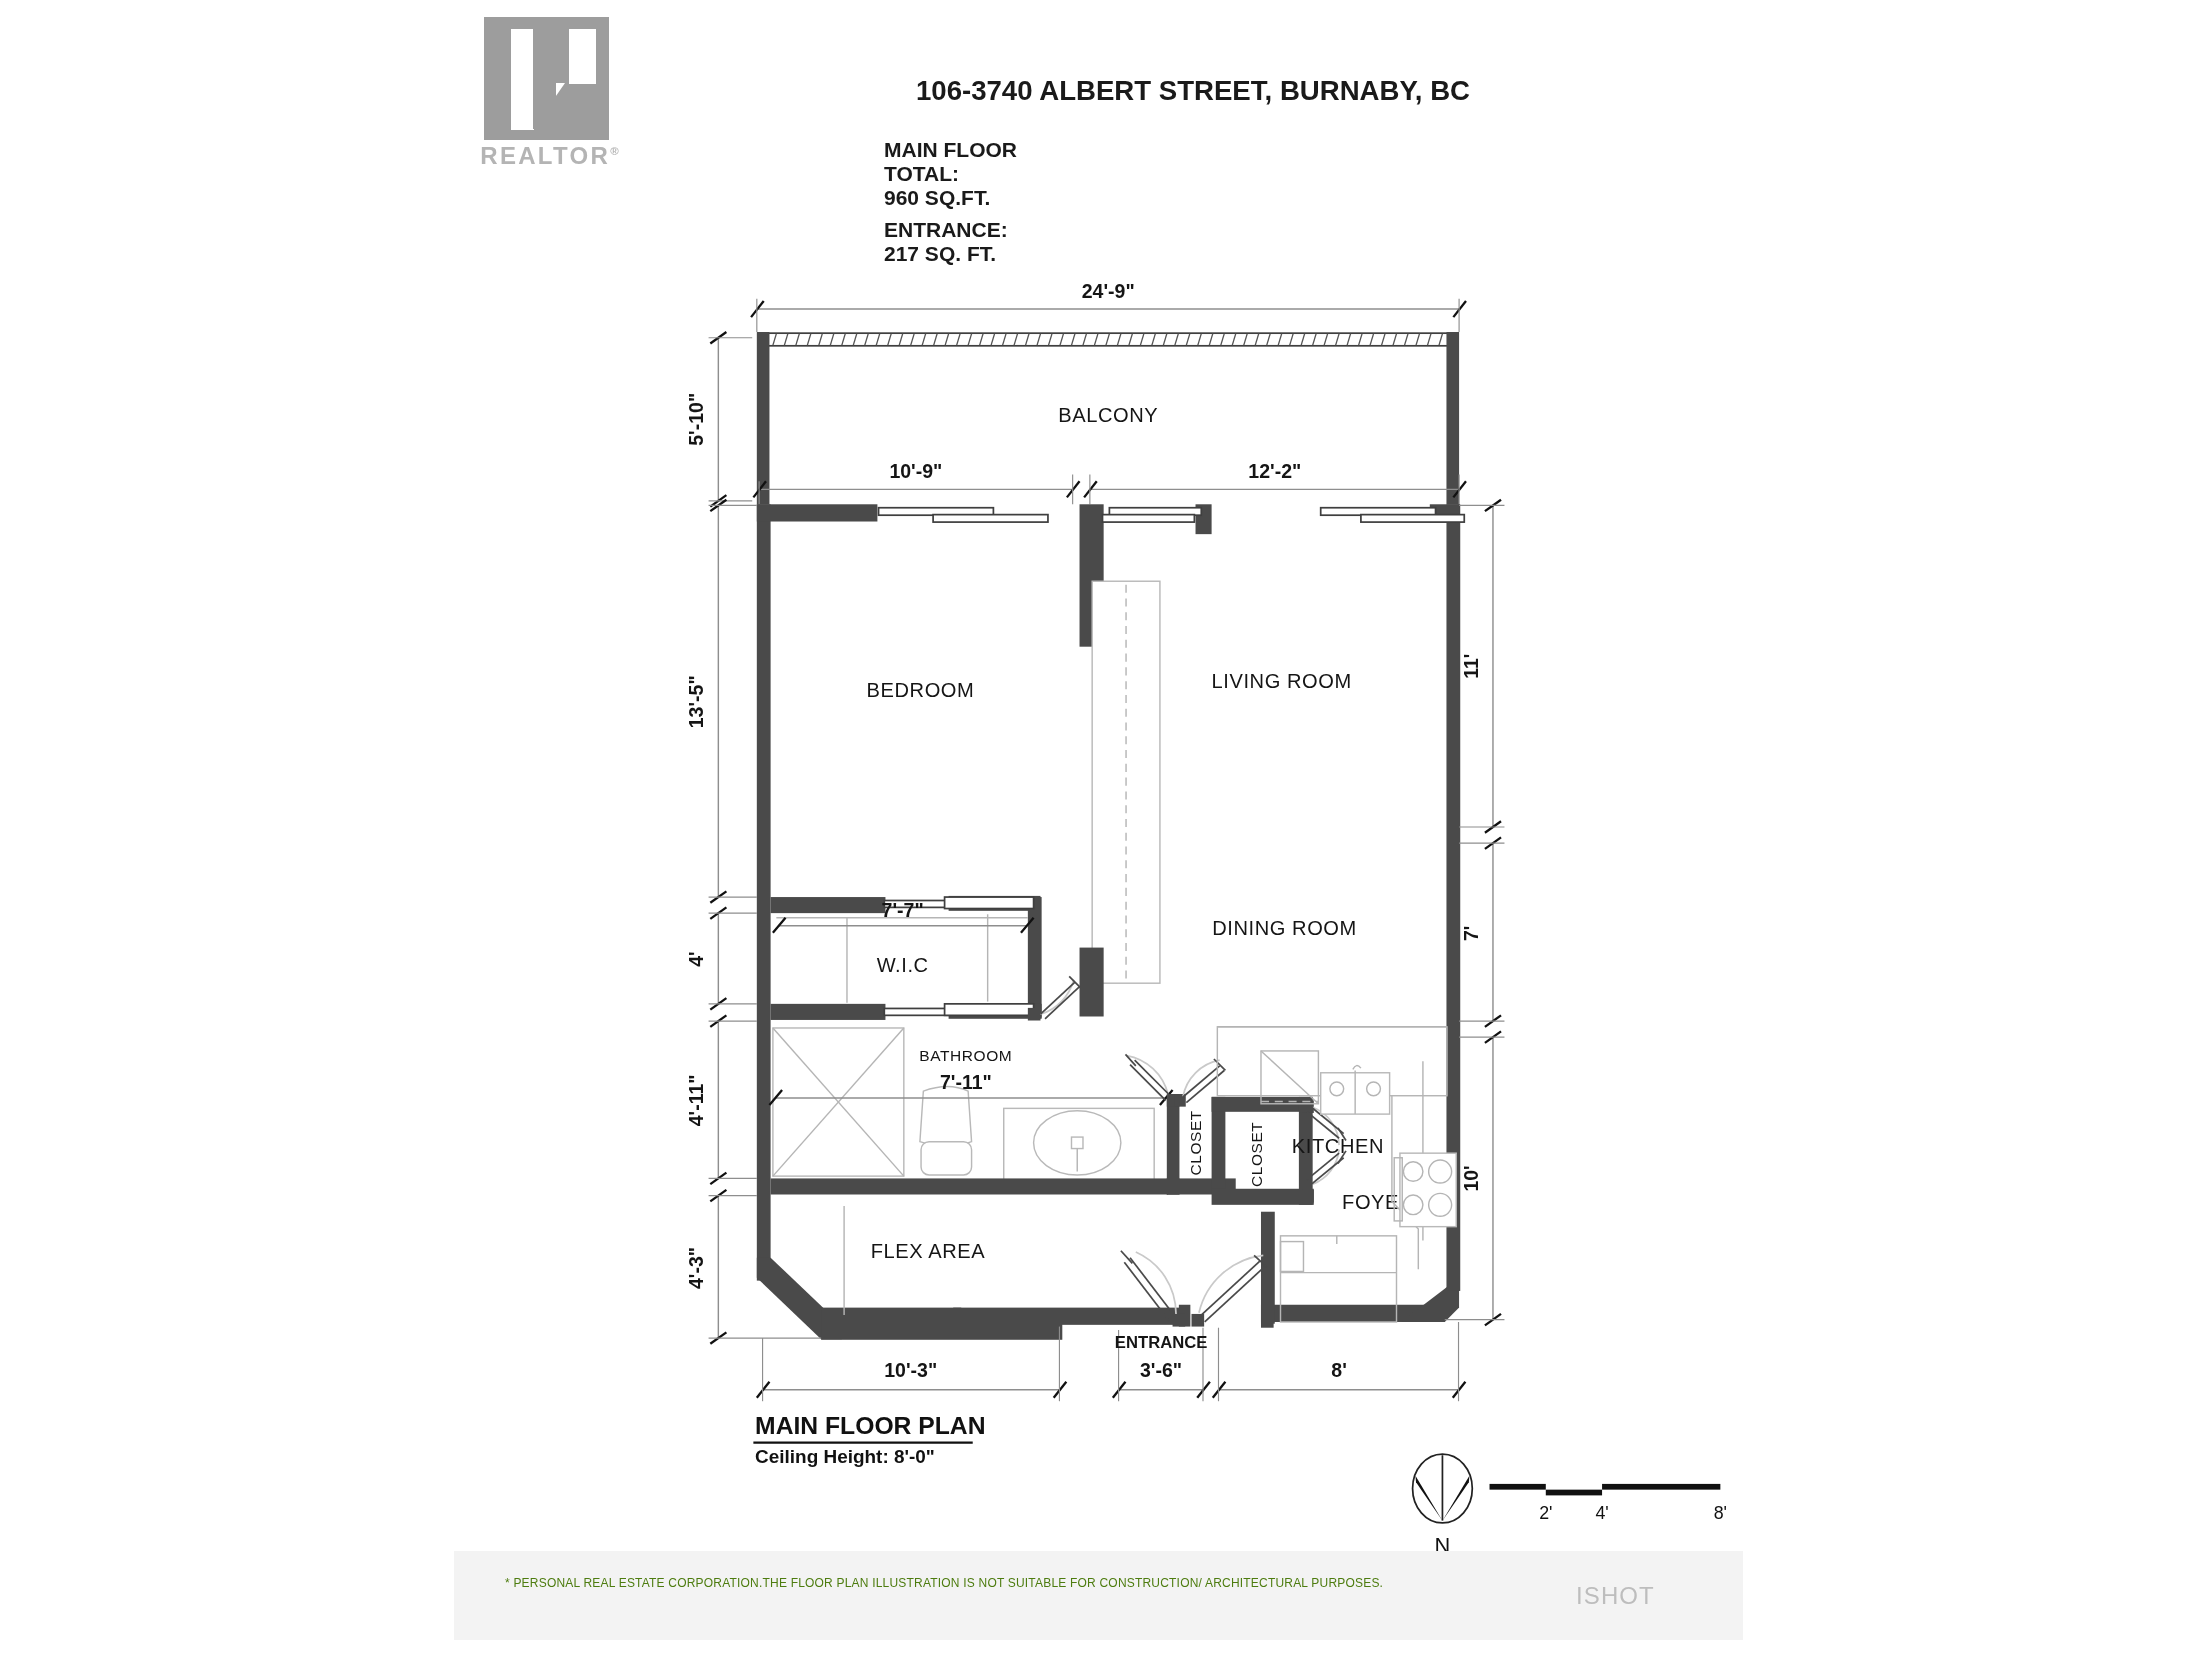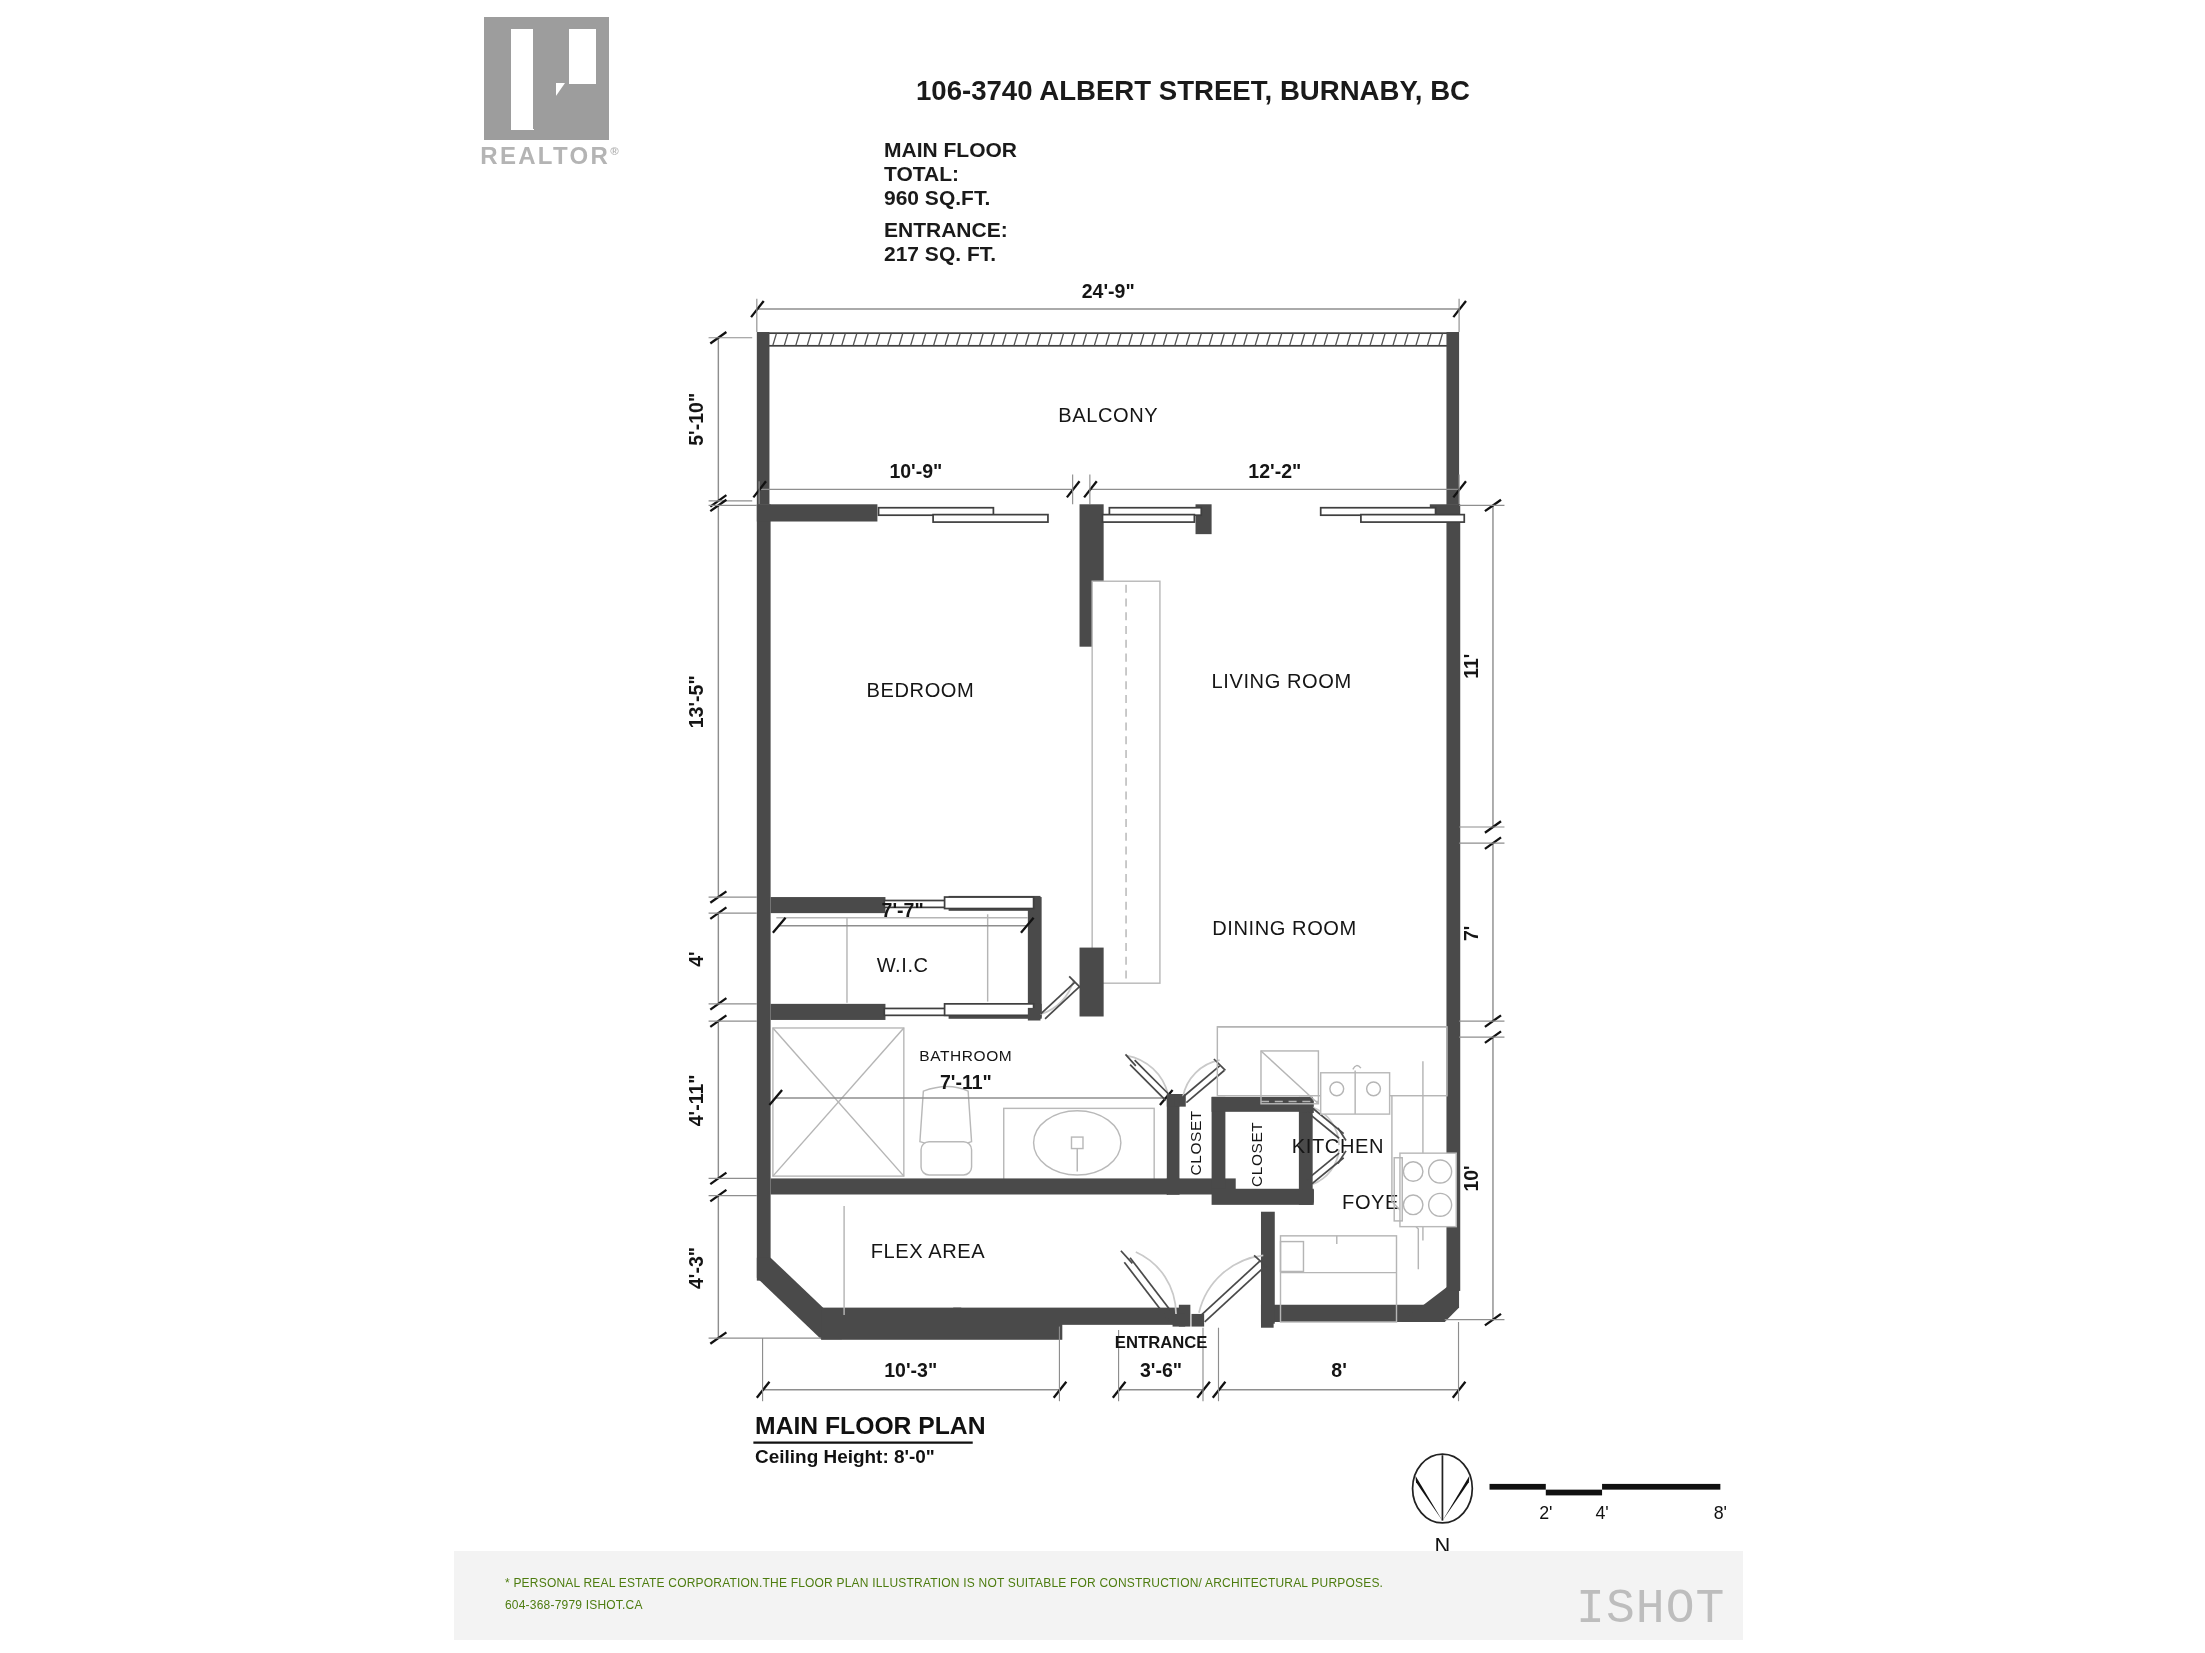--- a/index.html
+++ b/index.html
@@ -31,22 +31,22 @@
 
   
   #plan{position:absolute;left:0;top:0;width:2205px;height:1654px;}
   #plan svg{position:absolute;left:0;top:0;}
 
   
   #footer-band{position:absolute;left:454px;top:1551px;width:1289px;height:89px;
                background:#f3f3f3;}
   #footer-text{position:absolute;left:505px;top:1572px;font-size:12px;line-height:22px;
                color:#4d7c0f;letter-spacing:0.2px;}
-  #ishot-logo{position:absolute;left:1576px;top:1582px;font-size:48px;letter-spacing:1.1px;
-              color:#bdbdbd;font-family:Liberation Mono, monospace;}
+  #ishot-logo{position:absolute;left:1576px;top:1582px;font-size:24px;letter-spacing:1.1px;
+              color:#bdbdbd;font-family:Liberation Sans, sans-serif;}
 </style>
 </head>
 <body>
 
 <div id="header">
 
   <div id="realtor-logo">
     <div id="realtor-mark">
       <div id="r-stem"></div>
       <div id="r-bowl-outer"></div>
@@ -503,16 +503,15 @@
     <text style="font-family:'Liberation Sans',sans-serif;font-size:31px;fill:#111" x="2790" y="2645" text-anchor="middle">4'</text>
     <text style="font-family:'Liberation Sans',sans-serif;font-size:31px;fill:#111" x="2996" y="2645" text-anchor="middle">8'</text>
   </g>
 
 </svg>
 </div>
 
 <div id="footer-band"></div>
 <div id="footer-text">
   <div>* PERSONAL REAL ESTATE CORPORATION.THE FLOOR PLAN ILLUSTRATION IS NOT SUITABLE FOR CONSTRUCTION/ ARCHITECTURAL PURPOSES.</div>
-  <div>604-368-7979  ISHOT.CA</div>
 </div>
 <div id="ishot-logo">ISHOT</div>
 
 
 </body></html>

